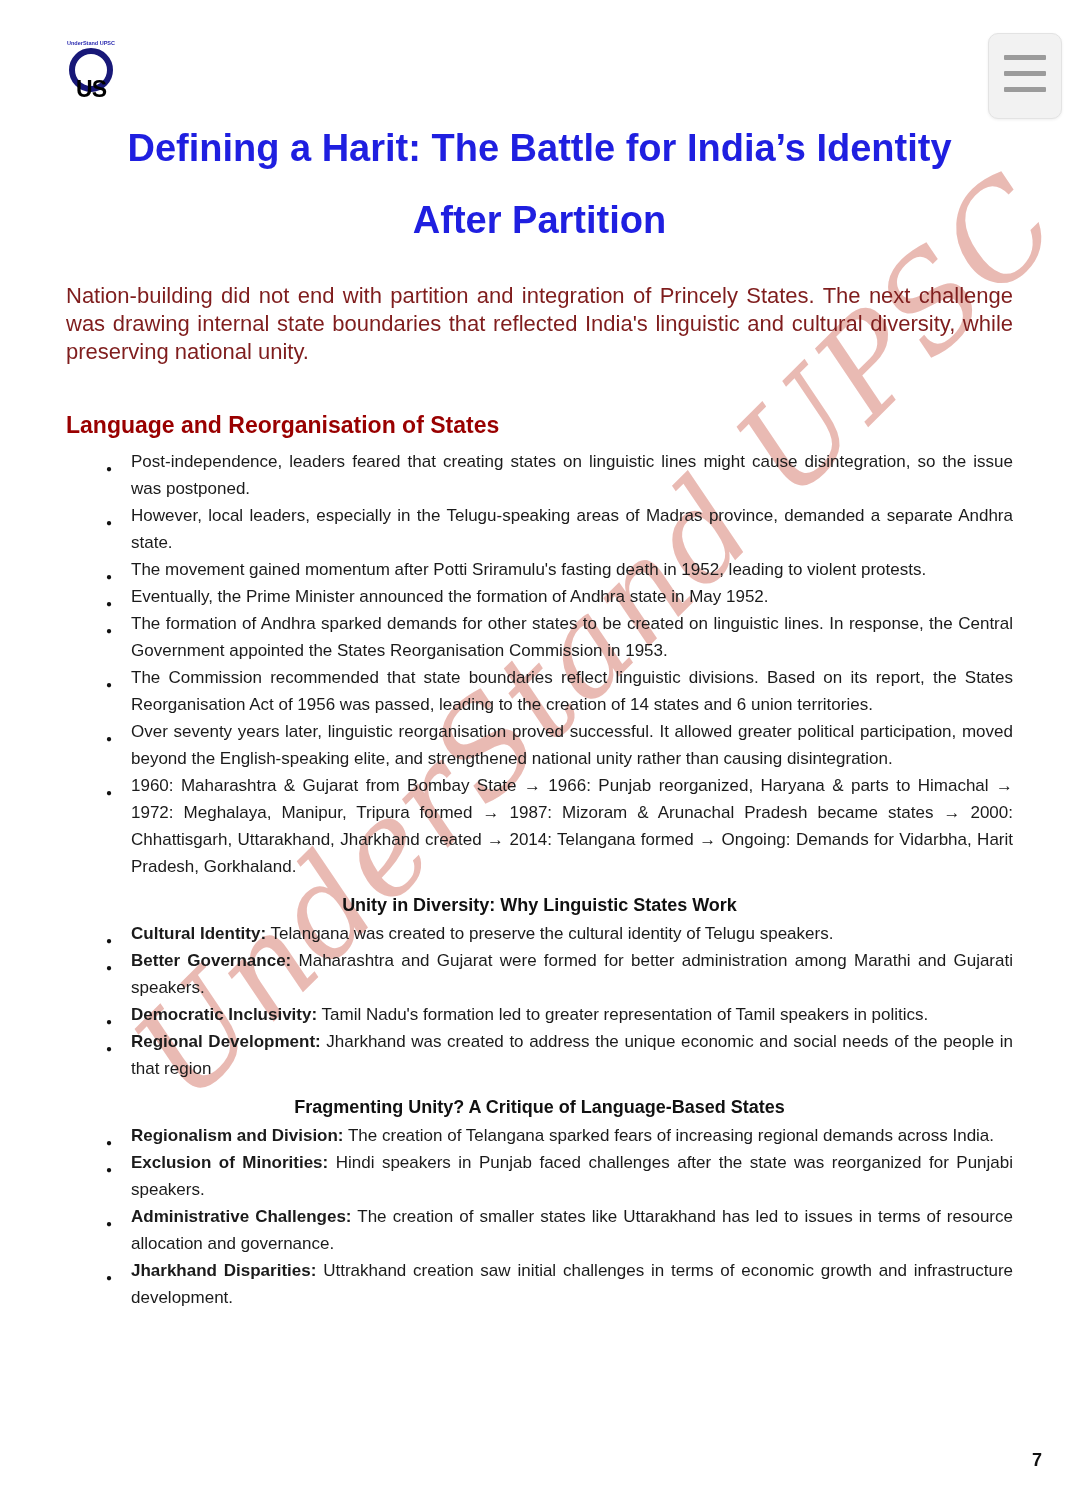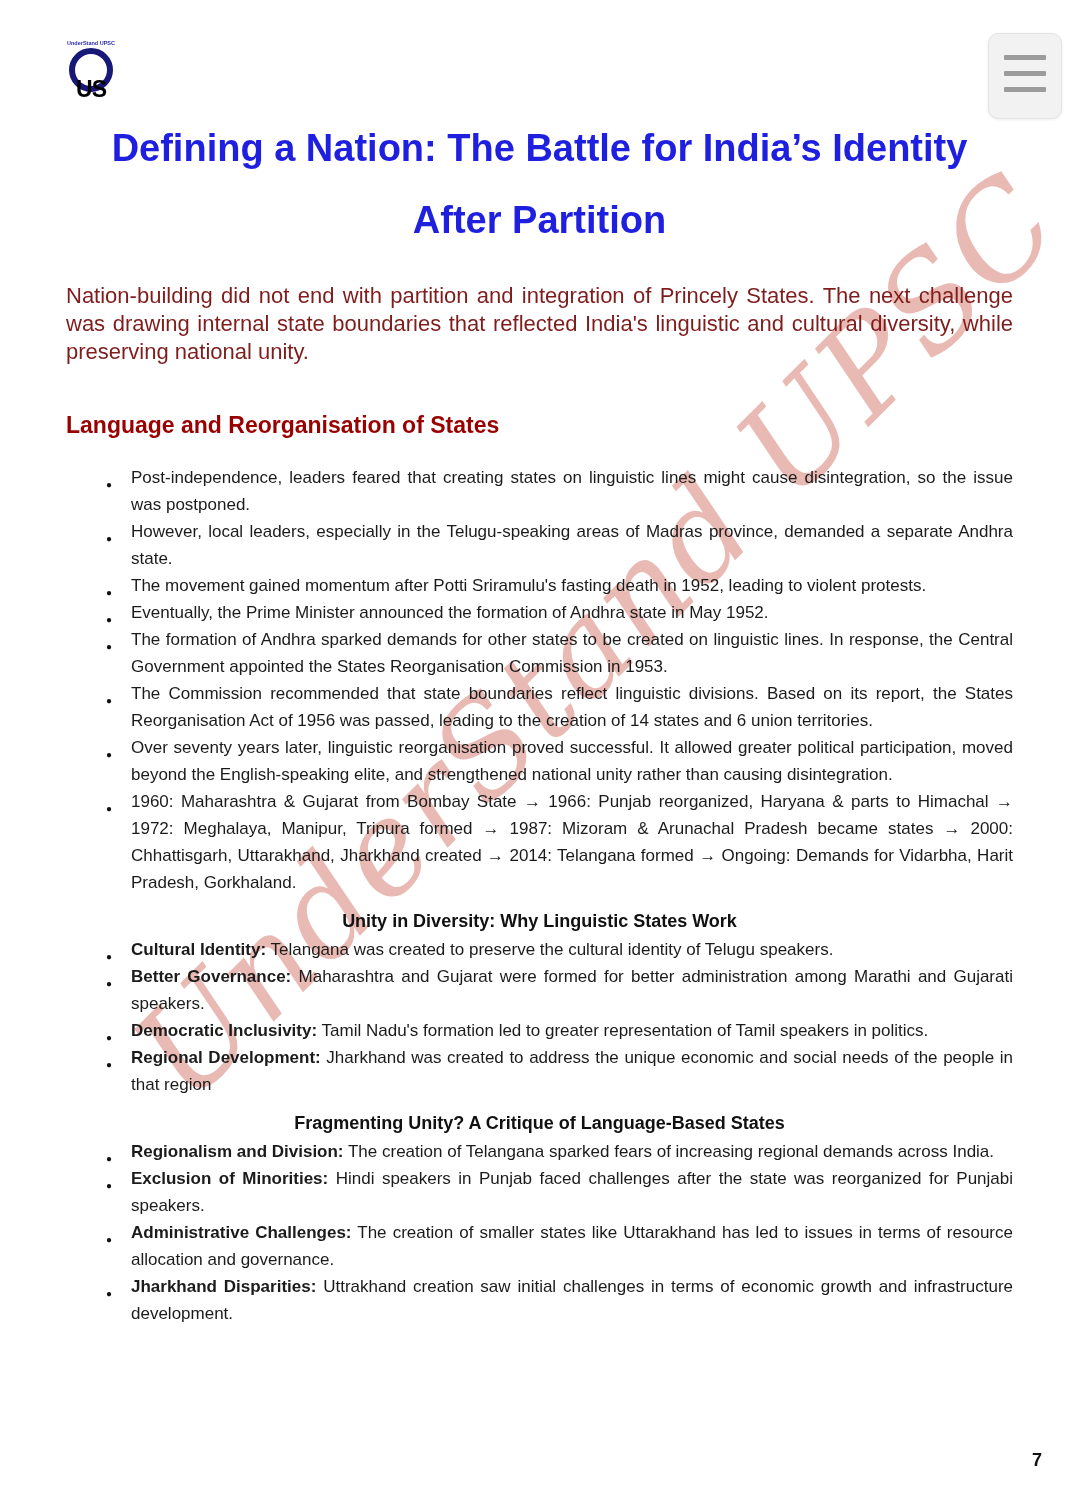--- a/index.html
+++ b/index.html
@@ -62,21 +62,21 @@
   }
   .menu-bar { width: 42px; height: 5px; background: #9b9b9b; border-radius: 1px; }
 
   
   .content { position: relative; z-index: 1; padding: 112px 67px 0 66px; }
 
   .doc-title { text-align: center; font-weight: bold; font-size: 38px; line-height: 72px; color: #1f1fe0; margin-bottom: 26px; }
 
   .intro { font-size: 22px; line-height: 28px; text-align: justify; margin-bottom: 46px; color: #7f1d1d; }
 
-  .section-heading { color: #990000; font-size: 23px; font-weight: bold; line-height: 26px; margin-bottom: 26px; }
+  .section-heading { color: #990000; font-size: 23px; font-weight: bold; line-height: 26px; margin-bottom: 10px; }
 
   ul.bullets { list-style: none; padding-left: 34px; margin: 0; }
   ul.bullets li {
     position: relative;
     padding-left: 31px;
     font-size: 17px;
     line-height: 27px;
     text-align: justify;
     color: #1b1b1b;
   }
@@ -106,21 +106,21 @@
 
   <button class="menu-btn">
     <span class="menu-bar"></span>
     <span class="menu-bar"></span>
     <span class="menu-bar"></span>
   </button>
 
   <div class="content">
 
     <h1 class="doc-title">
-      <div>Defining a Nation: The Battle for India’s Identity</div>
+      <div>Defining a Harit: The Battle for India’s Identity</div>
       <div>After Partition</div>
     </h1>
 
     <p class="intro">Nation-building did not end with partition and integration of Princely States. The next challenge was drawing internal state boundaries that reflected India's linguistic and cultural diversity, while preserving national unity.</p>
 
     <h2 class="section-heading">Language and Reorganisation of States</h2>
 
     <ul class="bullets">
 
         <li>Post-independence, leaders feared that creating states on linguistic lines might cause disintegration, so the issue was postponed.</li>

